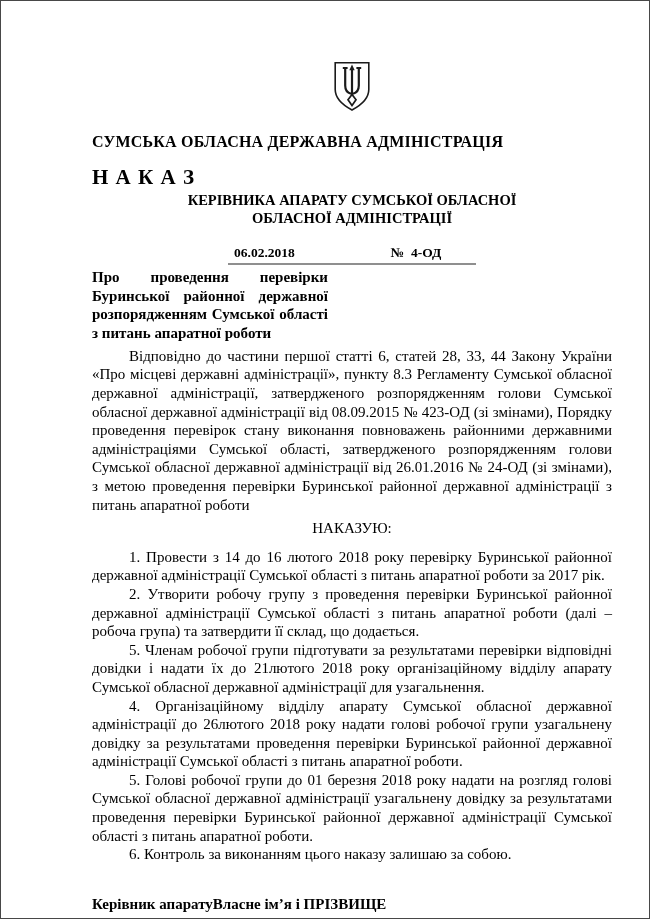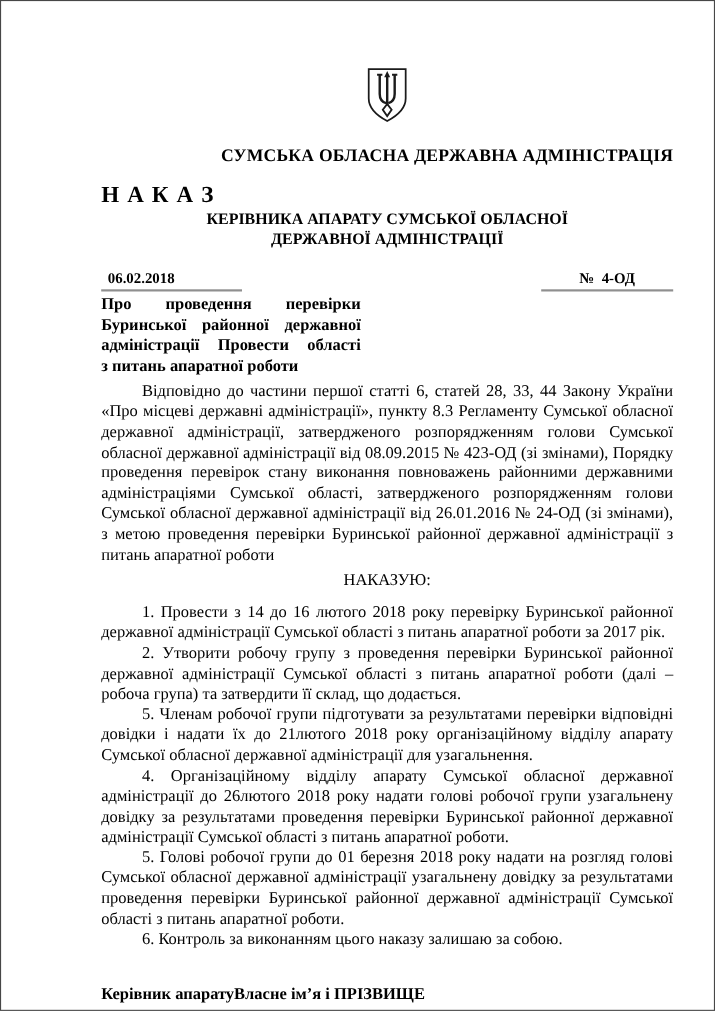--- a/index.html
+++ b/index.html
@@ -15,38 +15,38 @@
     border: 1px solid #474747;
     overflow: hidden;
   }
   .content { padding: 0 37px 0 91px; }
 
   .emblem-wrap { margin-top: 60px; text-align: center; line-height: 0; }
 
   .org-name {
     margin-top: 21px;
     font-size: 16px; font-weight: bold;
-    text-align: right; letter-spacing: 0.2px;
+    text-align: left; letter-spacing: 0.2px;
     line-height: 18px;
   }
   .doc-type {
     margin-top: 14px;
     font-size: 21px; font-weight: bold;
     letter-spacing: 1px;
     line-height: 24px;
   }
   .doc-subtitle {
     margin-top: 3px;
     font-size: 14.5px; font-weight: bold;
     text-align: center; line-height: 17.5px;
   }
 
   .meta-row {
     margin-top: 18px;
-    display: flex; justify-content: space-between; align-items: flex-end;
+    display: flex; justify-content: center; align-items: flex-end;
     font-size: 13.5px; font-weight: bold;
   }
   .meta-cell { border-bottom: 2px solid #8f8f8f; padding-bottom: 2px; }
   .meta-date { width: 128px; padding-left: 6px; }
   .meta-number { width: 120px; text-align: center; }
 
   .subject {
     margin-top: 3px;
     width: 236px;
     font-size: 15px; font-weight: bold;
@@ -87,32 +87,32 @@
         <path d="M20 33.5 L16 38.8 L20 44.5 L24 38.8 Z" fill="none" stroke="#1b1b1b" stroke-width="1.7"></path>
       </svg>
     </div>
 
     <div class="org-name">СУМСЬКА ОБЛАСНА ДЕРЖАВНА АДМІНІСТРАЦІЯ</div>
 
     <div class="doc-type">Н А К А З</div>
 
     <div class="doc-subtitle">
       <div>КЕРІВНИКА АПАРАТУ СУМСЬКОЇ ОБЛАСНОЇ</div>
-      <div>ДЕРЖАВНОЇ АДМІНІСТРАЦІЇ</div>
+      <div>ОБЛАСНОЇ АДМІНІСТРАЦІЇ</div>
     </div>
 
     <div class="meta-row">
       <div class="meta-cell meta-date">06.02.2018</div>
       <div class="meta-cell meta-number">№&nbsp; 4-ОД</div>
     </div>
 
     <div class="subject">
       <div class="subject-line">Про проведення перевірки</div>
       <div class="subject-line">Буринської районної державної</div>
-      <div class="subject-line">адміністрації Провести області</div>
+      <div class="subject-line">розпорядженням Сумської області</div>
       <div class="subject-line last">з питань апаратної роботи</div>
     </div>
 
     <div class="preamble bodytext">Відповідно до частини першої статті 6, статей 28, 33, 44 Закону України «Про місцеві державні адміністрації», пункту 8.3 Регламенту Сумської обласної державної адміністрації, затвердженого розпорядженням голови Сумської обласної державної адміністрації від 08.09.2015 № 423-ОД (зі змінами), Порядку проведення перевірок стану виконання повноважень районними державними адміністраціями Сумської області, затвердженого розпорядженням голови Сумської обласної державної адміністрації від 26.01.2016 № 24-ОД (зі змінами), з метою проведення перевірки Буринської районної державної адміністрації з питань апаратної роботи</div>
 
     <div class="order-word bodytext">НАКАЗУЮ:</div>
 
     <div class="items bodytext">
       <p>1. Провести з 14 до 16 лютого 2018 року перевірку Буринської районної державної адміністрації Сумської області з питань апаратної роботи за 2017 рік.</p>
       <p>2. Утворити робочу групу з проведення перевірки Буринської районної державної адміністрації Сумської області з питань апаратної роботи (далі – робоча група) та затвердити її склад, що додається.</p>

